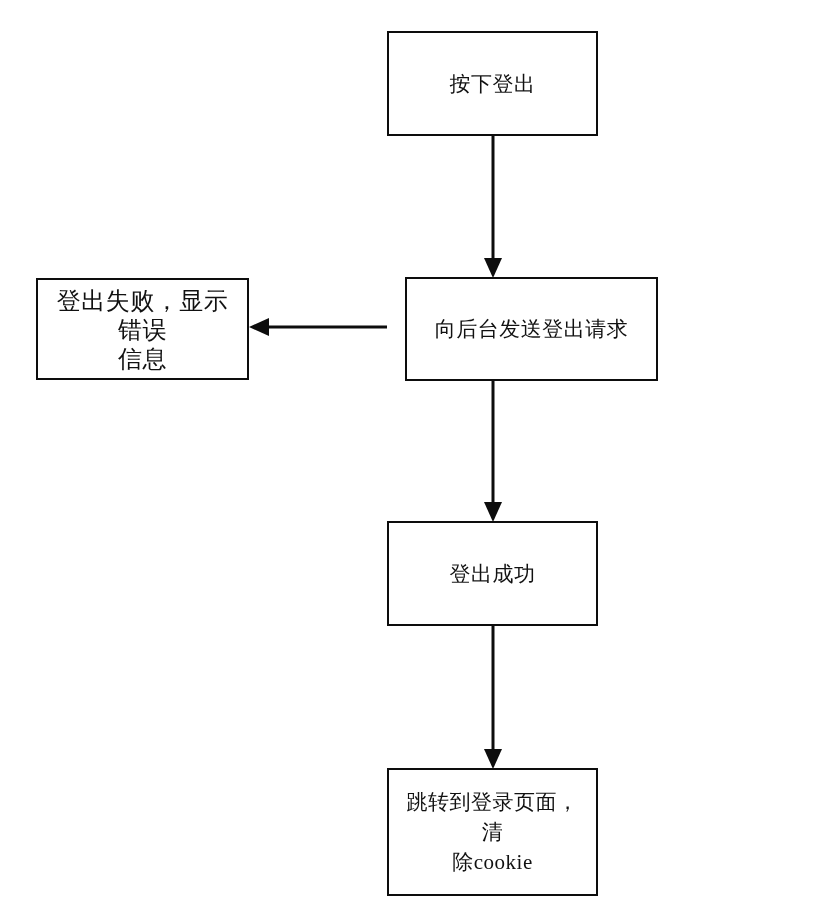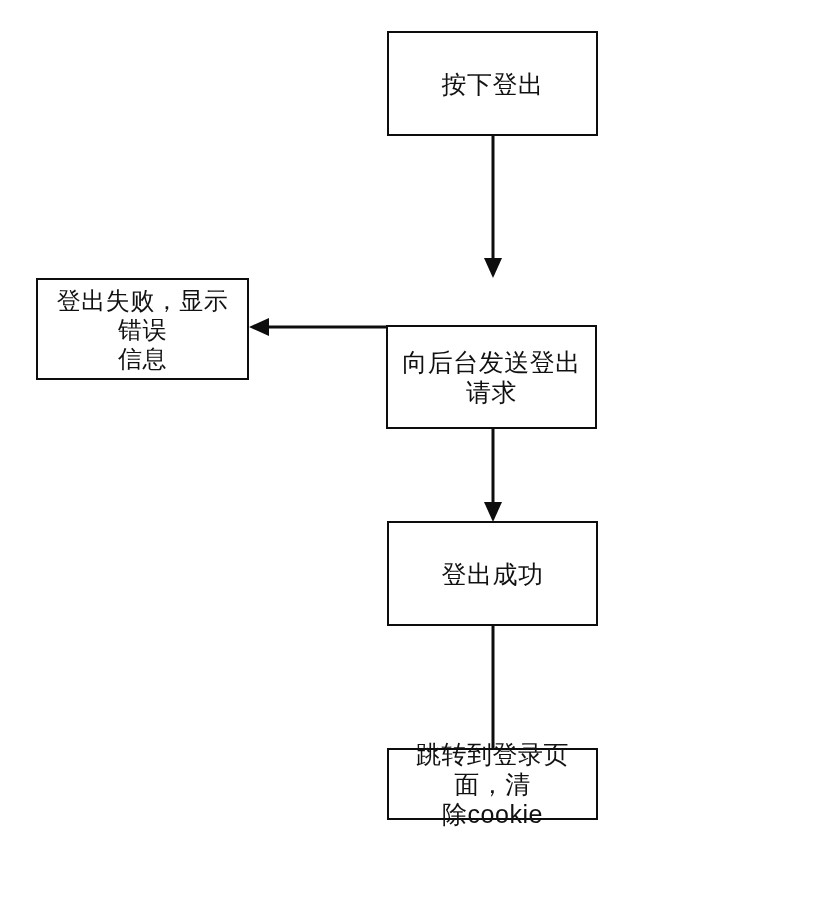--- a/index.html
+++ b/index.html
@@ -20,36 +20,36 @@
   .node {
     position: absolute;
     box-sizing: border-box;
     background: #ffffff;
     border: 2px solid #0d0d0d;
     display: flex;
     align-items: center;
     justify-content: center;
     text-align: center;
     color: #111111;
-    font-size: 25px;
+    font-size: 21px;
     line-height: 30px;
     letter-spacing: 0.5px;
     padding: 4px 10px;
   }
   .node-label {
     display: block;
     width: 100%;
     white-space: pre-line;
   }
   
   #node-press-logout   { left: 387px; top: 31px;  width: 211px; height: 105px; }
-  #node-send-request   { left: 386px; top: 277px; width: 211px; height: 104px; margin-top: 48px; }
+  #node-send-request   { left: 405px; top: 277px; width: 253px; height: 104px; }
   #node-logout-failed  { left: 36px;  top: 278px; width: 213px; height: 102px; font-size: 24px; line-height: 29px; }
   #node-logout-success { left: 387px; top: 521px; width: 211px; height: 105px; }
-  #node-redirect-login { left: 387px; top: 748px; width: 211px; height: 72px; }
+  #node-redirect-login { left: 387px; top: 768px; width: 211px; height: 128px; font-family: Liberation Serif, serif; }
 
   .edge-svg {
     position: absolute;
     left: 0;
     top: 0;
     width: 822px;
     height: 902px;
     pointer-events: none;
   }
   .edge-line {

